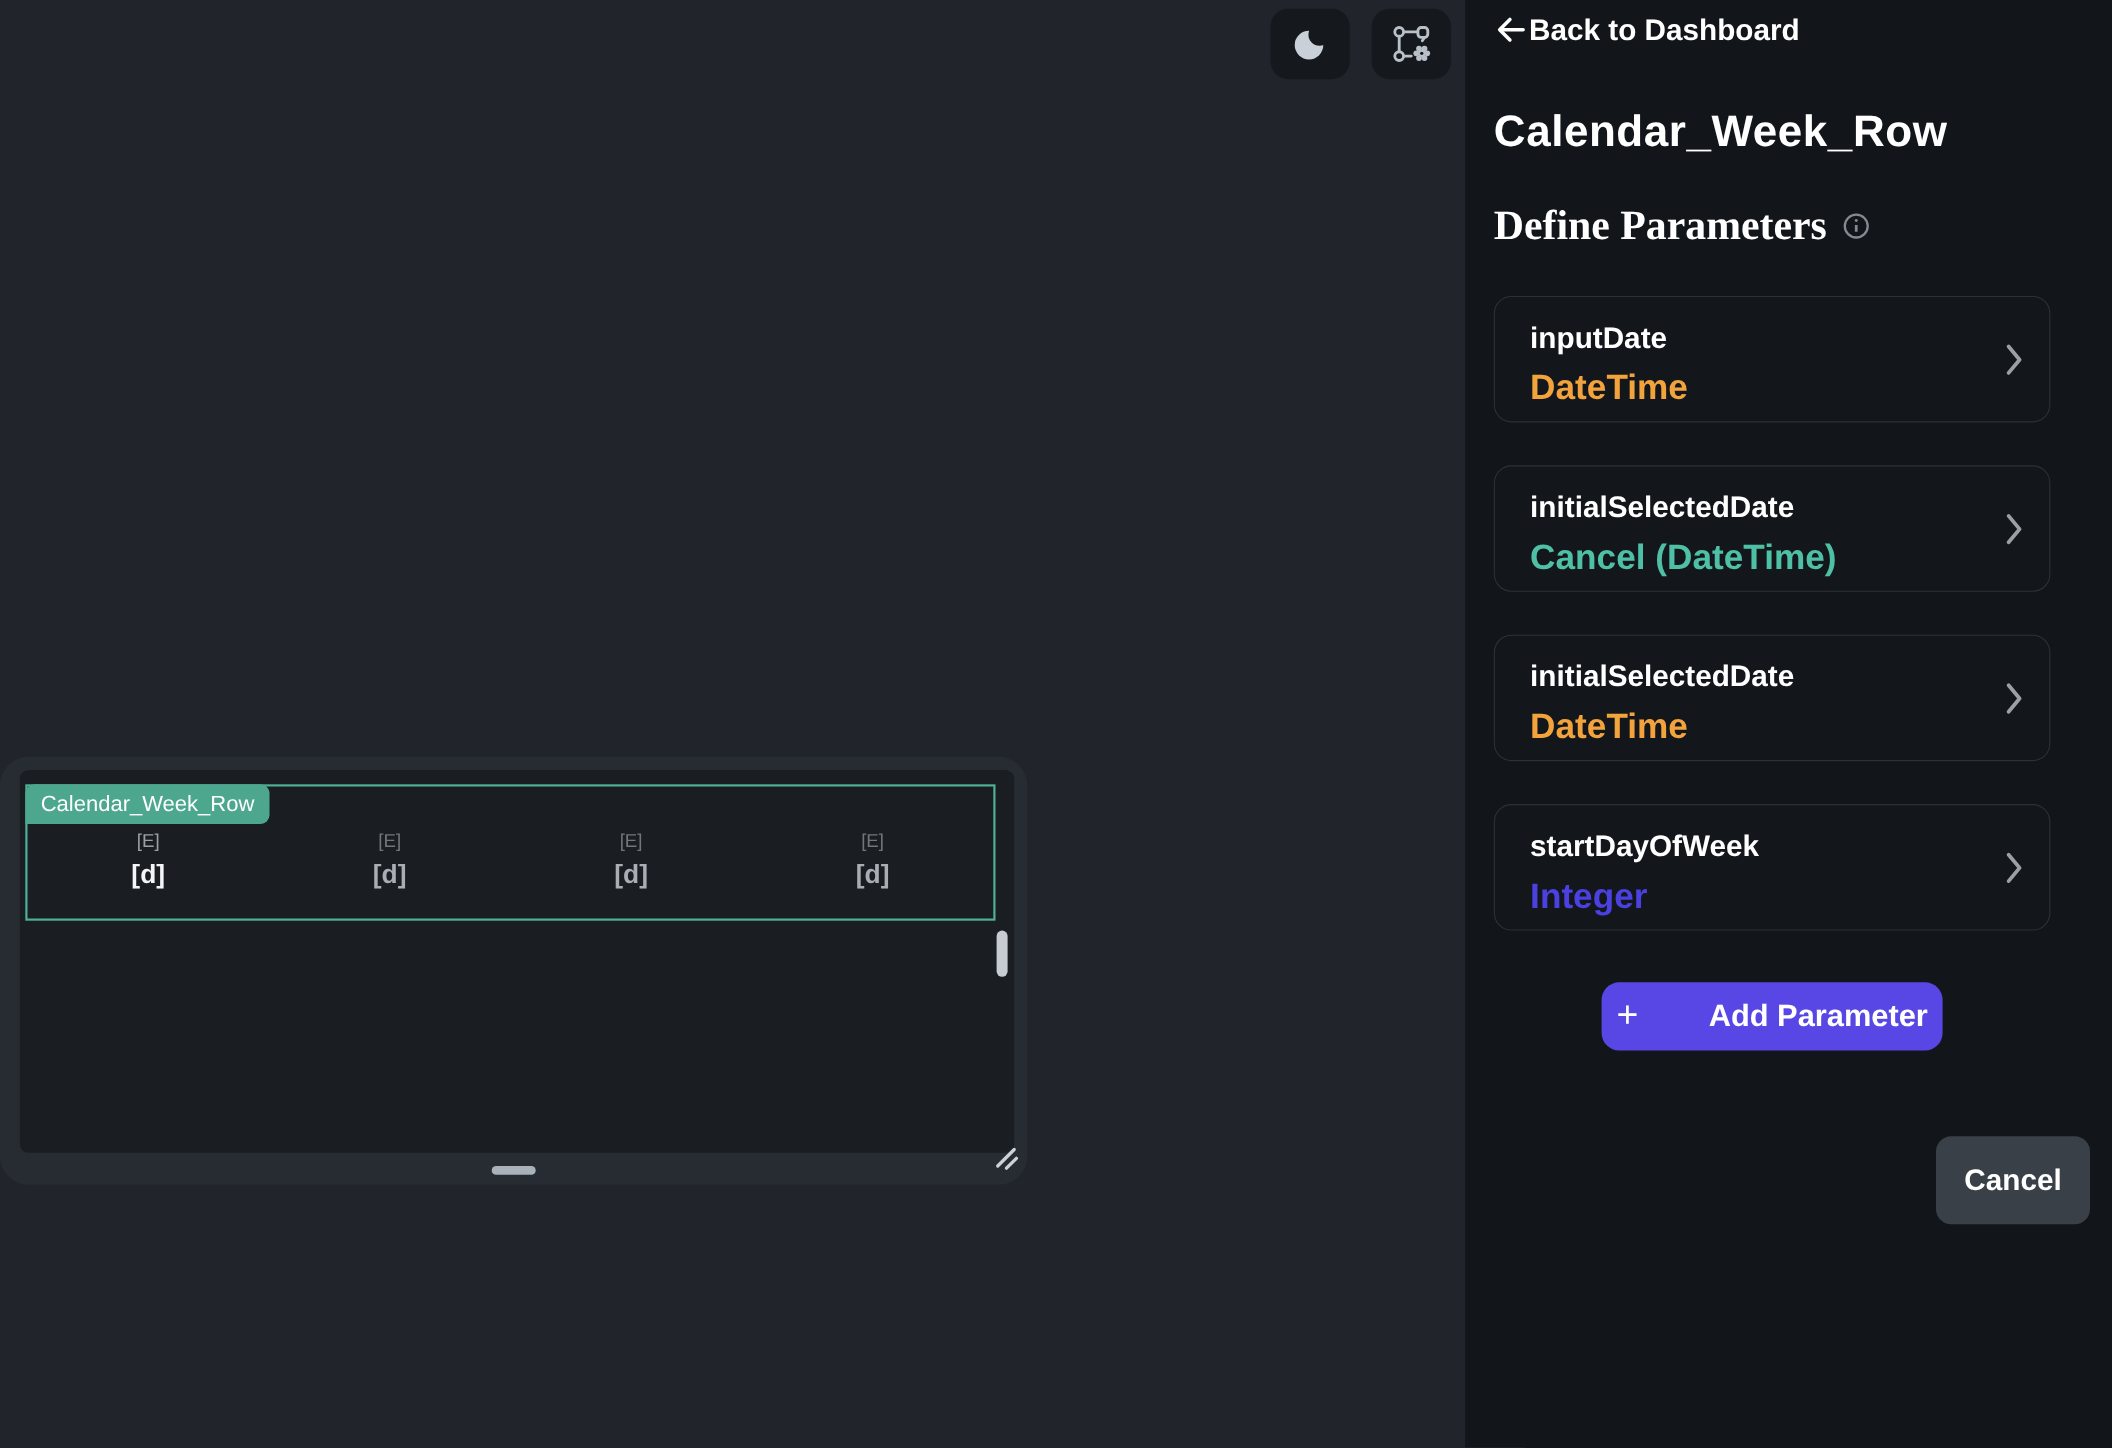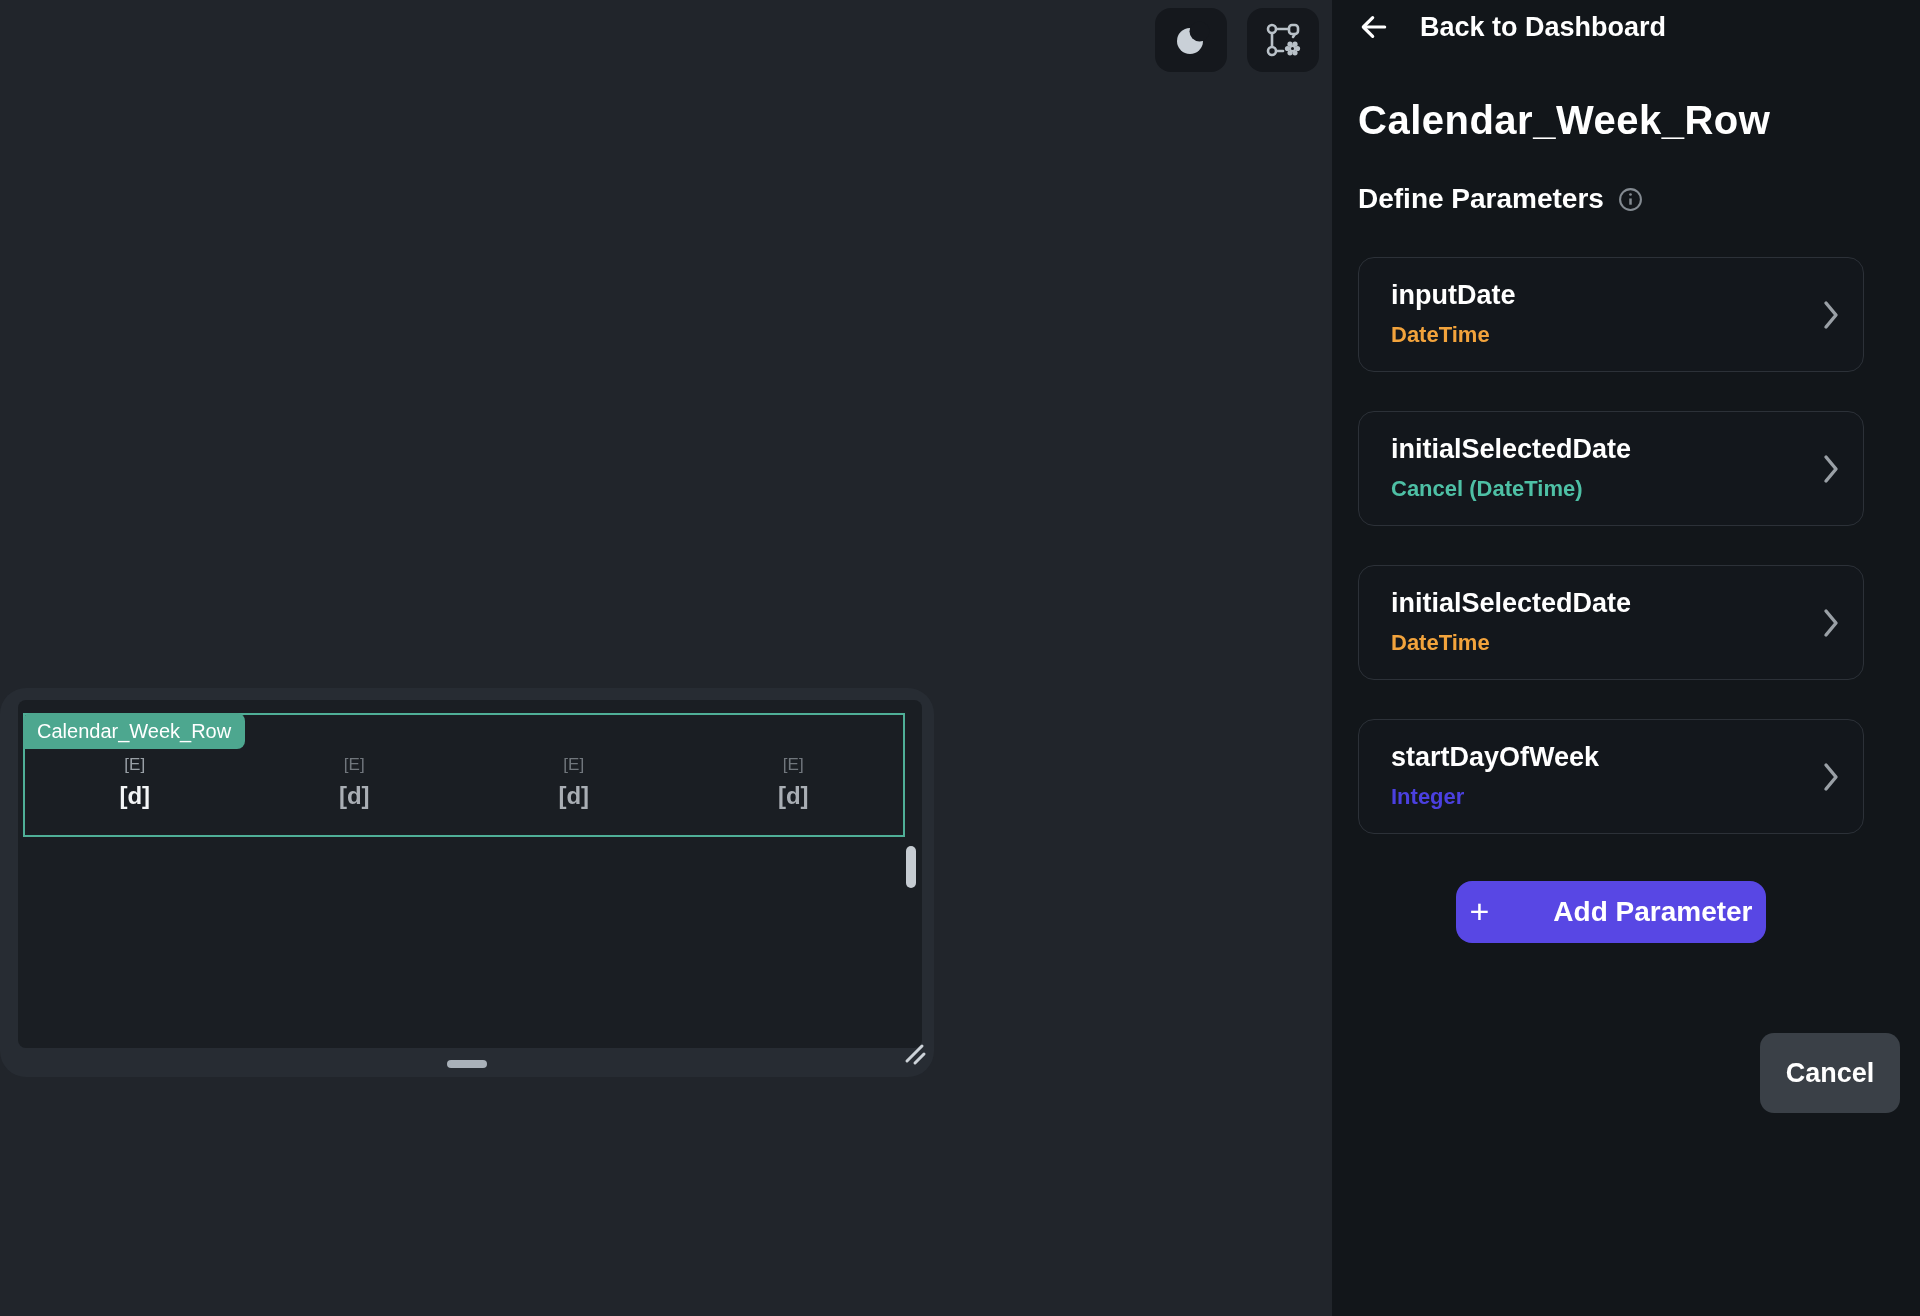--- a/index.html
+++ b/index.html
@@ -68,36 +68,36 @@
     position:absolute;left:50%;bottom:9px;transform:translateX(-50%);
     width:40px;height:8px;border-radius:4px;background:#a9b1b9;
   }
   .resize-grip{position:absolute;right:6px;bottom:6px;cursor:nwse-resize;}
 
   
   .panel{
     position:absolute;left:1332px;top:0;width:588px;height:1316px;
     background:var(--panel-bg);padding:6px 56px 0 26px;
   }
-  .panel-header{display:flex;align-items:center;gap:30px;height:42px;}
+  .panel-header{display:flex;align-items:center;height:42px;}
   .back-arrow{display:flex;align-items:center;cursor:pointer;background:none;border:none;padding:0;}
   .back-label{font-size:27px;font-weight:700;color:#fff;cursor:pointer;}
   .panel-title{margin-top:50px;font-size:40px;font-weight:700;letter-spacing:.5px;}
   .define-row{margin-top:40px;display:flex;align-items:center;gap:14px;}
-  .define-label{font-size:28px;font-weight:700;}
+  .define-label{font-size:38px;font-weight:700;font-family:Liberation Serif, serif;}
   .info-icon{display:flex;cursor:pointer;}
 
   .cards{margin-top:42px;display:flex;flex-direction:column;gap:39px;}
   .card{
     position:relative;height:115px;border-radius:16px;
     background:var(--card-bg);border:1px solid var(--card-border);
     cursor:pointer;
   }
   .card .p-name{position:absolute;left:32px;top:22px;font-size:27px;font-weight:700;color:#fff;}
-  .card .p-type{position:absolute;left:32px;top:64px;font-size:22px;font-weight:700;}
+  .card .p-type{position:absolute;left:32px;top:64px;font-size:32px;font-weight:700;}
   .card .chev{position:absolute;right:22px;top:50%;transform:translateY(-50%);display:flex;}
 
   .add-btn{
     margin:47px auto 0;display:flex;align-items:center;justify-content:center;gap:16px;
     width:310px;height:62px;border-radius:16px;background:var(--accent);
     border:none;cursor:pointer;color:#fff;
   }
   .add-btn .plus{font-size:34px;font-weight:400;line-height:1;margin-top:-3px;}
   .add-btn .lbl{font-size:28px;font-weight:700;margin-left:48px;}
 

